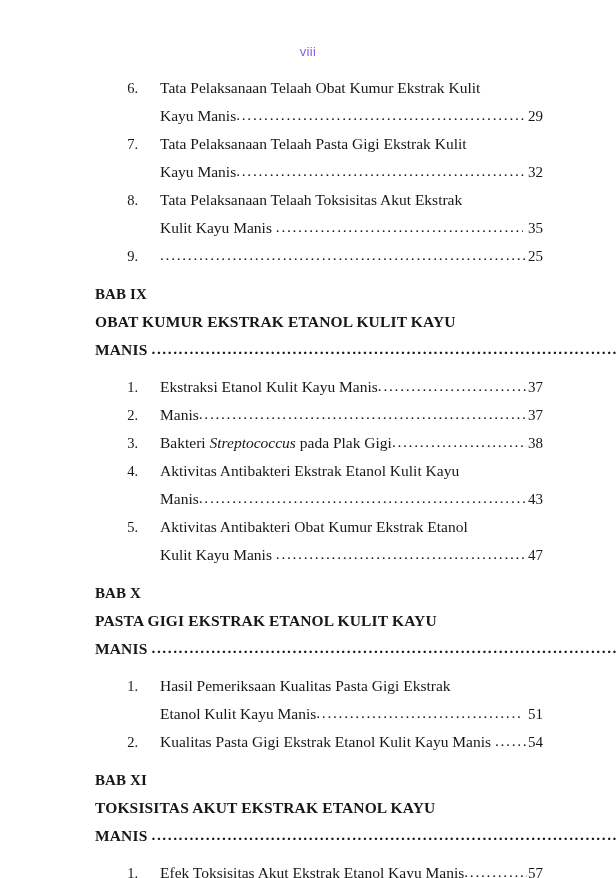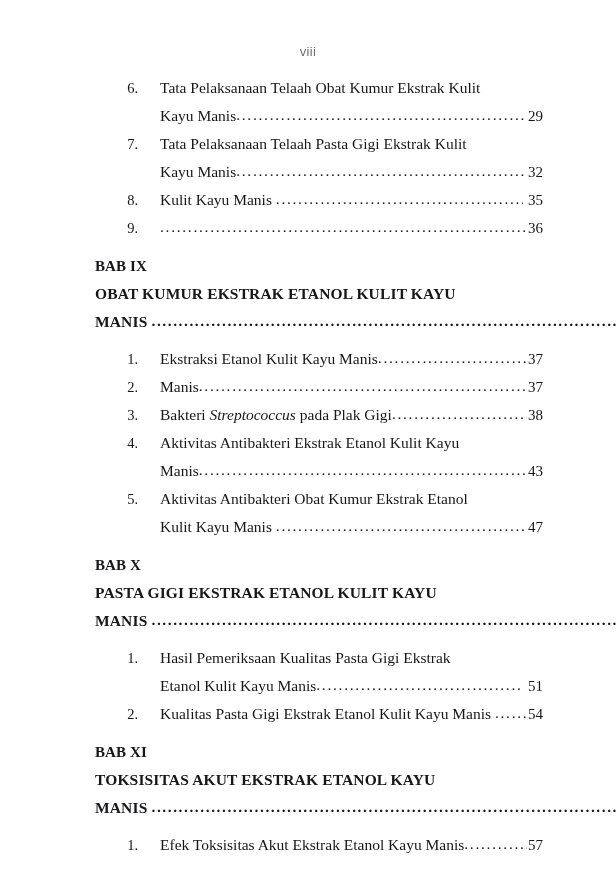--- a/index.html
+++ b/index.html
@@ -26,21 +26,21 @@
   
   .folio {
     position: absolute;
     top: 44px;
     left: 0;
     width: 616px;
     text-align: center;
     font-family: "Liberation Sans", "DejaVu Sans", sans-serif;
     font-size: 13px;
     letter-spacing: 0.3px;
-    color: #737373;
+    color: #8b5cf6;
   }
 
   
   .toc {
     position: absolute;
     top: 74px;
     left: 95px;
     width: 448px;
   }
 
@@ -167,32 +167,35 @@
             <span class="txt">Kayu Manis</span>
             <span class="leader"></span>
             <span class="pg">32</span>
           </div>
         </div>
       </div>
       <div class="entry">
         <div class="label num">8.</div>
         <div class="body-col">
           <div class="line">
+            <span class="txt">Tata Pelaksanaan Telaah Toksisitas Akut Ekstrak</span>
+          </div>
+          <div class="line">
             <span class="txt">Kulit Kayu Manis </span>
             <span class="leader"></span>
             <span class="pg"> 35</span>
           </div>
         </div>
       </div>
       <div class="entry">
         <div class="label num">9.</div>
         <div class="body-col">
           <div class="line">
             <span class="leader"></span>
-            <span class="pg">36</span>
+            <span class="pg">25</span>
           </div>
         </div>
       </div>
       <div class="entry chapter">
         <div class="label bab">BAB IX</div>
         <div class="body-col">
           <div class="line">
             <span class="txt">OBAT KUMUR EKSTRAK ETANOL KULIT KAYU</span>
           </div>
           <div class="line">

